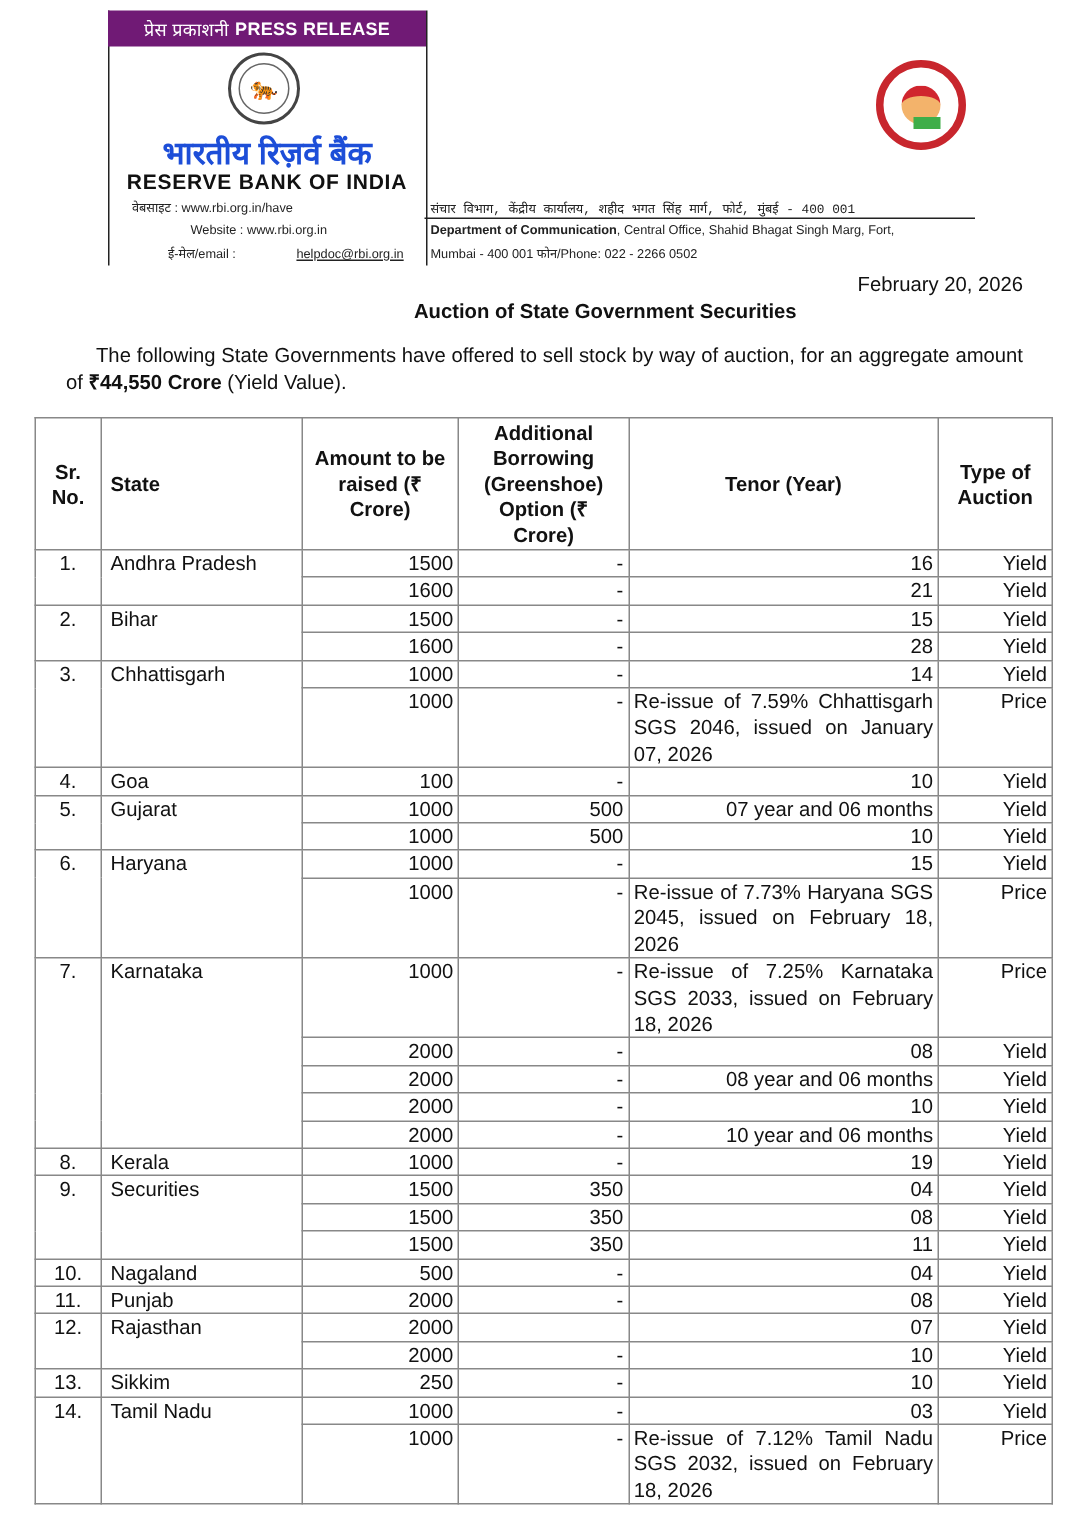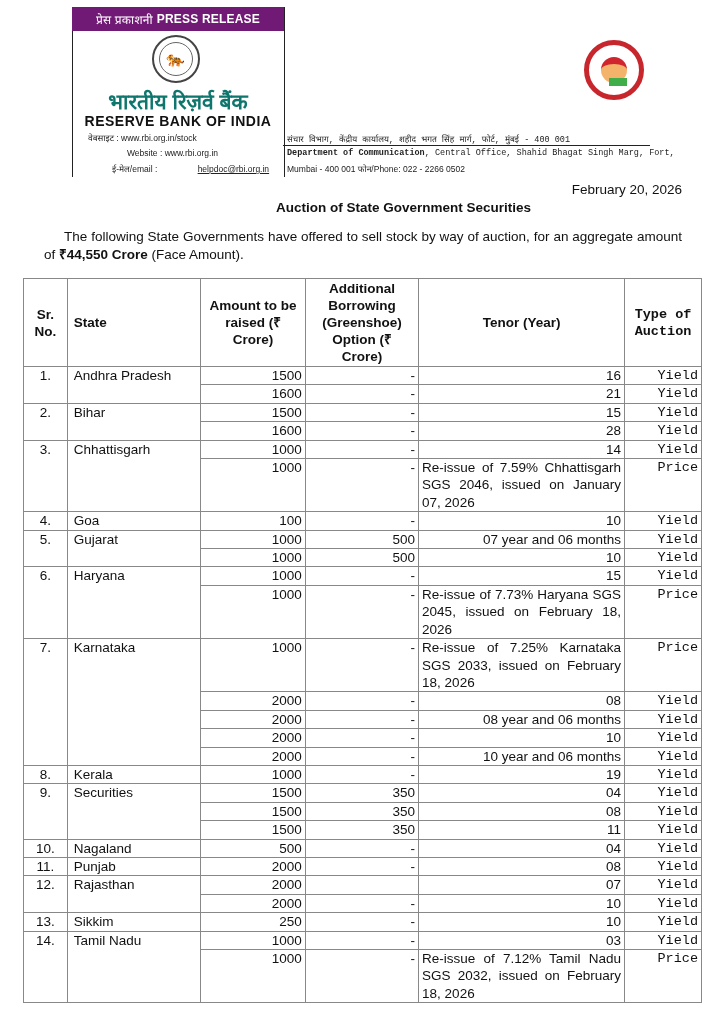--- a/index.html
+++ b/index.html
@@ -4,21 +4,21 @@
 <style>
   html, body { margin:0; padding:0; background:#ffffff; }
   body { width:725px; height:1024px; position:relative; overflow:hidden; font-family:"Liberation Sans", sans-serif; color:#111; }
 
   
   .lh-box { position:absolute; left:72px; top:7px; width:211px; height:170px; border-left:1px solid #222; border-right:1px solid #222; }
   .lh-black { position:absolute; left:72px; top:7px; width:212px; height:24px; background:#701a75; color:#fff; font-weight:bold; font-size:12px; display:flex; align-items:center; justify-content:center; letter-spacing:0.2px; }
   .lh-black .hi { font-weight:normal; margin-right:4px; }
   .seal { position:absolute; left:152px; top:35px; width:48px; height:48px; border-radius:50%; border:2px solid #444; box-sizing:border-box; display:flex; align-items:center; justify-content:center; }
   .seal-inner { width:34px; height:34px; border-radius:50%; border:1px solid #666; box-sizing:border-box; display:flex; align-items:center; justify-content:center; font-size:15px; color:#333; }
-  .rbi-hindi { position:absolute; left:72px; top:87px; width:212px; text-align:center; font-size:21px; font-weight:bold; color:#0f766e; }
+  .rbi-hindi { position:absolute; left:72px; top:87px; width:212px; text-align:center; font-size:21px; font-weight:bold; color:#1d4ed8; }
   .rbi-en { position:absolute; left:72px; top:113px; width:212px; text-align:center; font-size:14px; font-weight:bold; letter-spacing:0.5px; }
   .lh-line { position:absolute; font-size:8.5px; color:#222; white-space:nowrap; }
   .lh-line u { color:#222;padding-left:38px; }
   .lh-hline { position:absolute; left:283px; top:145px; width:367px; height:0; border-top:1px solid #222; }
   .dept-line { position:absolute; left:287px; font-size:8.5px; color:#222; white-space:nowrap; }
 
   
   .bbbp { position:absolute; left:584px; top:40px; width:60px; height:60px; border-radius:50%; border:5px solid #c8262d; box-sizing:border-box; background:#fff; display:flex; align-items:center; justify-content:center; }
   .bbbp .face { width:26px; height:26px; border-radius:50%; background:#f3b36b; border-top:7px solid #d0252e; box-sizing:border-box; position:relative; }
   .bbbp .book { position:absolute; left:20px; top:33px; width:18px; height:8px; background:#3fae49; }
@@ -30,57 +30,57 @@
 
   
   table.auc { position:absolute; left:23px; top:278px; width:679px; border-collapse:collapse; font-size:13.5px; }
   table.auc th, table.auc td { border:1px solid #888; padding:0 3px; vertical-align:top; line-height:17.4px; }
   table.auc th { font-weight:bold; text-align:center; vertical-align:middle; line-height:17px; padding:1px 7px; }
   .c-sr { width:30px; text-align:center; }
   .c-st { width:129px; text-align:left; padding-left:6px !important; }
   .c-am { width:97px; text-align:right; }
   .c-gs { width:102px; text-align:right; }
   .c-tn { width:215px; text-align:right; }
-  .c-ty { width:63px; text-align:right;font-family:Liberation Mono, monospace; }
+  .c-ty { width:63px; text-align:right; }
   td.reissue { text-align:justify; }
 </style>
 </head>
 <body>
 
 <div class="lh-box"></div>
 <div class="lh-black">
   <span class="hi">प्रेस प्रकाशनी</span>
   <span>PRESS RELEASE</span>
 </div>
 <div class="seal">
     <div class="seal-inner">🐅</div>
   </div>
 <div class="rbi-hindi">भारतीय रिज़र्व बैंक</div>
 <div class="rbi-en">RESERVE BANK OF INDIA</div>
-<div class="lh-line" style="left:88px; top:132px;">वेबसाइट : www.rbi.org.in/stock</div>
+<div class="lh-line" style="left:88px; top:132px;">वेबसाइट : www.rbi.org.in/have</div>
 <div class="lh-line" style="left:127px; top:148px;">Website : www.rbi.org.in</div>
 <div class="lh-line" style="left:112px; top:163px;">
   <span>ई-मेल/email :</span>
   <u>helpdoc@rbi.org.in</u>
 </div>
 <div class="lh-hline"></div>
 <div class="dept-line" style="top:133px;font-family:Liberation Mono, monospace;">संचार विभाग, केंद्रीय कार्यालय, शहीद भगत सिंह मार्ग, फोर्ट, मुंबई - 400 001</div>
-<div class="dept-line" style="top:148px;font-family:Liberation Mono, monospace;">
+<div class="dept-line" style="top:148px;">
   <b>Department of Communication</b><span>, Central Office, Shahid Bhagat Singh Marg, Fort,</span>
 </div>
 <div class="dept-line" style="top:163px;">Mumbai - 400 001 फोन/Phone: 022 - 2266 0502</div>
 
 <div class="bbbp">
     <div class="face"></div>
     <div class="book"></div>
   </div>
 
 <div class="date">February 20, 2026</div>
 <div class="title">Auction of State Government Securities</div>
-<div class="intro"><span>The following State Governments have offered to sell stock by way of auction, for an aggregate amount of </span><b>₹44,550 Crore</b><span> (Face Amount).</span></div>
+<div class="intro"><span>The following State Governments have offered to sell stock by way of auction, for an aggregate amount of </span><b>₹44,550 Crore</b><span> (Yield Value).</span></div>
 
 <table class="auc">
   <thead>
     <tr style="height:86px;">
       <th class="c-sr">Sr. No.</th>
       <th class="c-st" style="text-align:left;">State</th>
       <th class="c-am" style="text-align:center;margin-top:36px;">Amount to be raised (₹ Crore)</th>
       <th class="c-gs" style="text-align:center;">Additional Borrowing (Greenshoe) Option (₹ Crore)</th>
       <th class="c-tn" style="text-align:center;">Tenor (Year)</th>
       <th class="c-ty" style="text-align:center;">Type of Auction</th>

